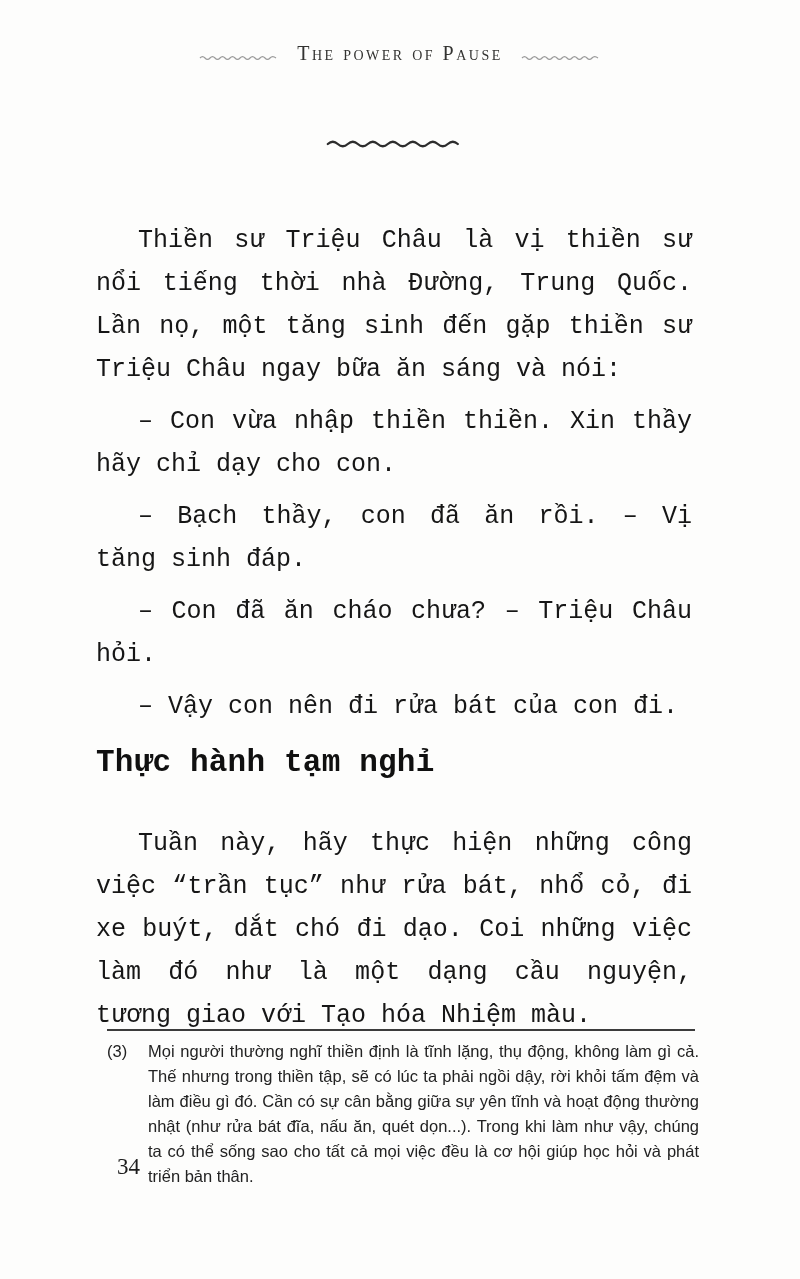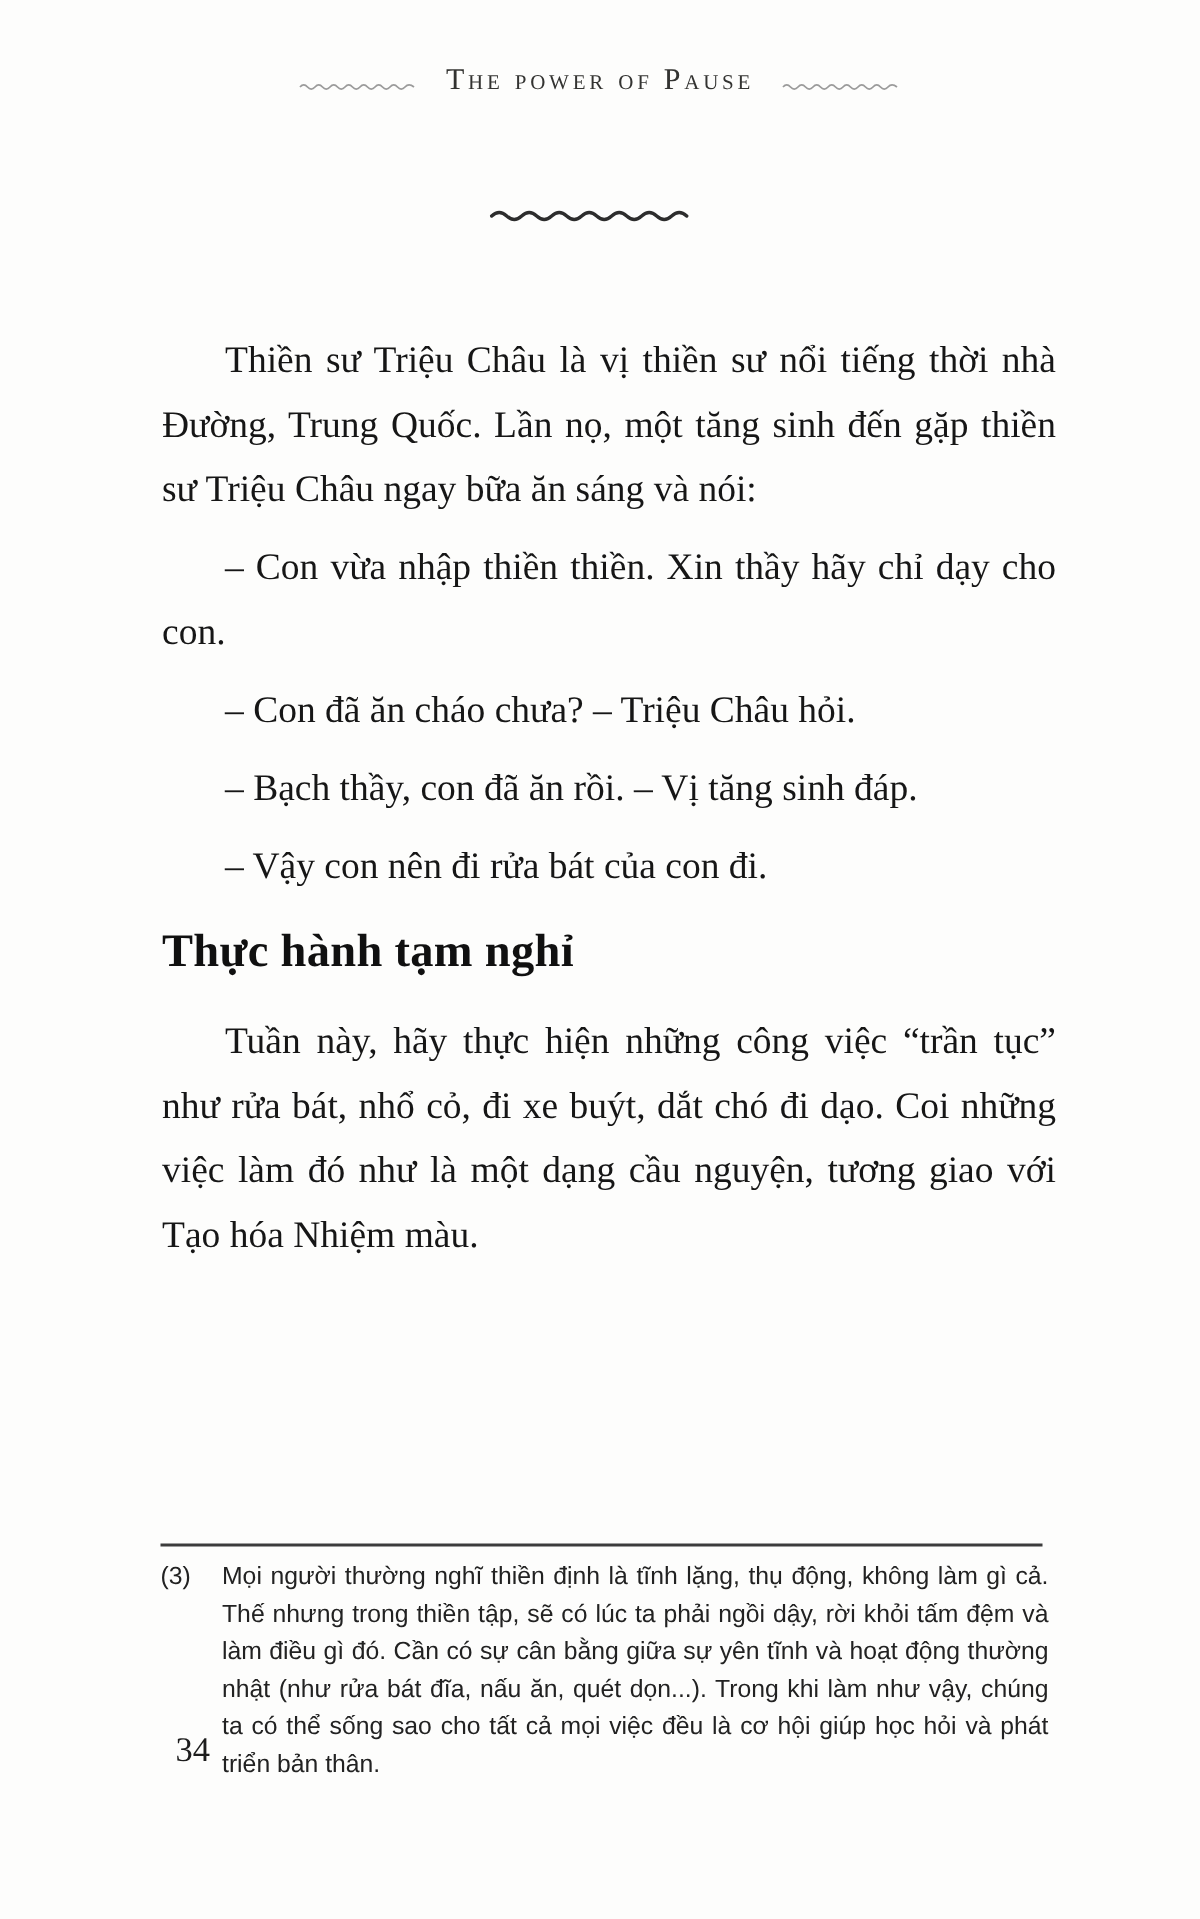--- a/index.html
+++ b/index.html
@@ -41,43 +41,44 @@
     position: absolute;
     top: 137px;
     left: 50%;
     transform: translateX(-53%);
   }
 
   
   .body-text {
     position: absolute;
     top: 219px;
-    left: 108px;
+    left: 96px;
     width: 596px;
+    font-family: Liberation Mono, monospace;
   }
   .body-para {
     font-size: 25px;
     line-height: 43px;
     text-align: justify;
     text-indent: 42px;
     color: #161616;
     margin-bottom: 9px;
   }
   .body-para sup {
     font-size: 14px;
     line-height: 0;
     vertical-align: super;
     letter-spacing: 0;
   }
   .section-heading {
     font-size: 31px;
     font-weight: bold;
     color: #101010;
     margin-top: 17px;
-    margin-bottom: 21px;
+    margin-bottom: 42px;
     letter-spacing: 0.2px;
   }
 
   
   .footnote {
     position: absolute;
     top: 1029px;
     left: 107px;
     width: 592px;
   }
@@ -126,22 +127,22 @@
     </svg>
   </div>
 
   <svg class="ornament" width="140" height="14" viewBox="0 0 140 14">
     <path d="M2,7 Q7,2.4 12,7 T22,7 T32,7 T42,7 T52,7 T62,7 T72,7 T82,7 T92,7 T102,7 T112,7 T122,7 T132,7" fill="none" stroke="#2d2d2d" stroke-width="2.3" stroke-linecap="round"></path>
   </svg>
 
   <div class="body-text">
     <p class="body-para">Thiền sư Triệu Châu là vị thiền sư nổi tiếng thời nhà Đường, Trung Quốc. Lần nọ, một tăng sinh đến gặp thiền sư Triệu Châu ngay bữa ăn sáng và nói:</p>
     <p class="body-para">– Con vừa nhập thiền thiền. Xin thầy hãy chỉ dạy cho con.</p>
+    <p class="body-para">– Bạch thầy, con đã ăn rồi. – Vị tăng sinh đáp.</p>
     <p class="body-para">– Con đã ăn cháo chưa? – Triệu Châu hỏi.</p>
-    <p class="body-para">– Bạch thầy, con đã ăn rồi. – Vị tăng sinh đáp.</p>
     <p class="body-para">– Vậy con nên đi rửa bát của con đi.</p>
     <h2 class="section-heading">Thực hành tạm nghỉ</h2>
     <p class="body-para">Tuần này, hãy thực hiện những công việc “trần tục” như rửa bát, nhổ cỏ, đi xe buýt, dắt chó đi dạo. Coi những việc làm đó như là một dạng cầu nguyện, tương giao với Tạo hóa Nhiệm màu.</p>
   </div>
 
   <div class="footnote">
     <div class="footnote-rule"></div>
     <div class="footnote-body">
       <span class="footnote-marker">(3)</span>
       <span class="footnote-text">Mọi người thường nghĩ thiền định là tĩnh lặng, thụ động, không làm gì cả. Thế nhưng trong thiền tập, sẽ có lúc ta phải ngồi dậy, rời khỏi tấm đệm và làm điều gì đó. Cần có sự cân bằng giữa sự yên tĩnh và hoạt động thường nhật (như rửa bát đĩa, nấu ăn, quét dọn...). Trong khi làm như vậy, chúng ta có thể sống sao cho tất cả mọi việc đều là cơ hội giúp học hỏi và phát triển bản thân.</span>

